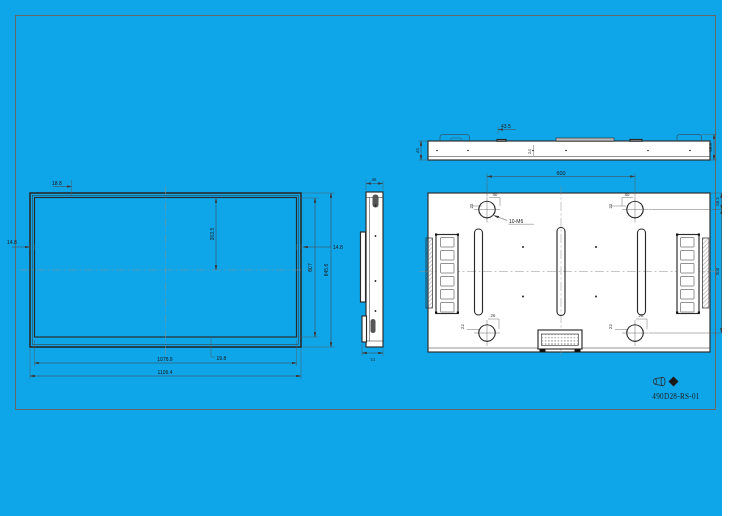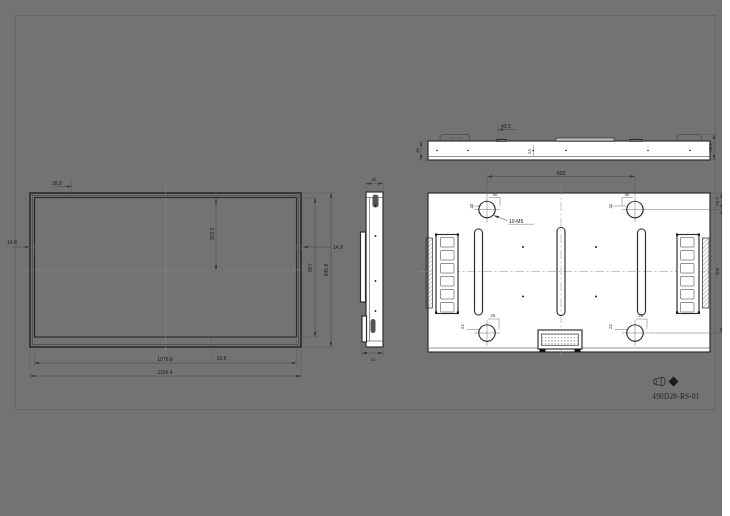--- a/index.html
+++ b/index.html
@@ -1,16 +1,16 @@
 <!DOCTYPE html>
 <html><head>
 <meta charset="utf-8">
 <style>
   html,body{margin:0;padding:0;background:#fff;}
-  .page{position:relative;width:722px;height:516px;background:#737373;overflow:hidden;
+  .page{position:relative;width:722px;height:516px;background:#0ea5e9;overflow:hidden;
         font-family:"Liberation Sans",sans-serif;}
   svg{position:absolute;left:0;top:0;}
   .ol  { fill:none; stroke:#2a2a2a; stroke-width:1.15; }
   .olw { fill:#ffffff; stroke:#2a2a2a; stroke-width:1.15; }
   .ol2 { fill:none; stroke:#2a2a2a; stroke-width:1.6; }
   .thin{ fill:none; stroke:#3a3a3a; stroke-width:0.55; }
   .vthin{ fill:none; stroke:#4a4a4a; stroke-width:0.4; }
   .dim { fill:none; stroke:#4a4a4a; stroke-width:0.55; }
   .ext { fill:none; stroke:#5a5a5a; stroke-width:0.45; }
   .cl  { fill:none; stroke:#8f8f8f; stroke-width:0.5; stroke-dasharray:9 2.5 2 2.5; }

